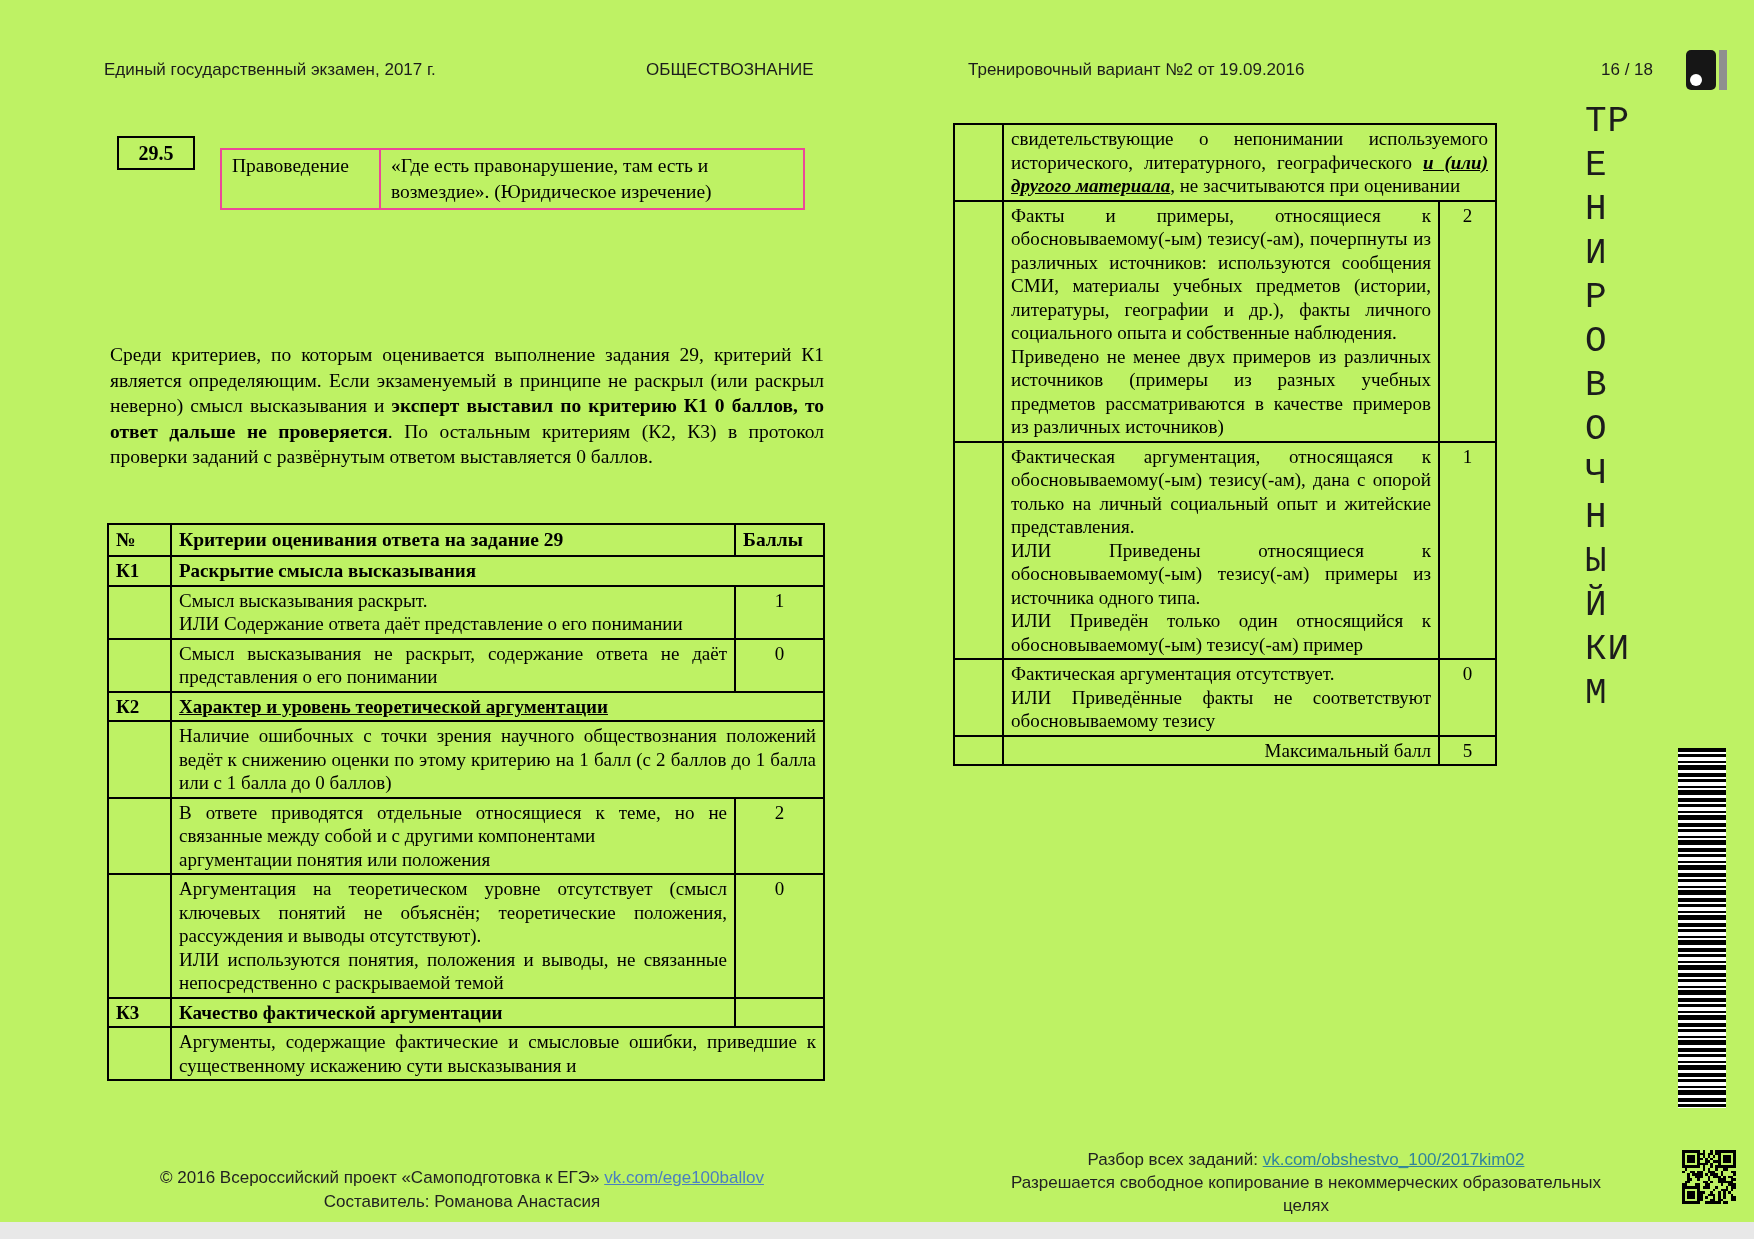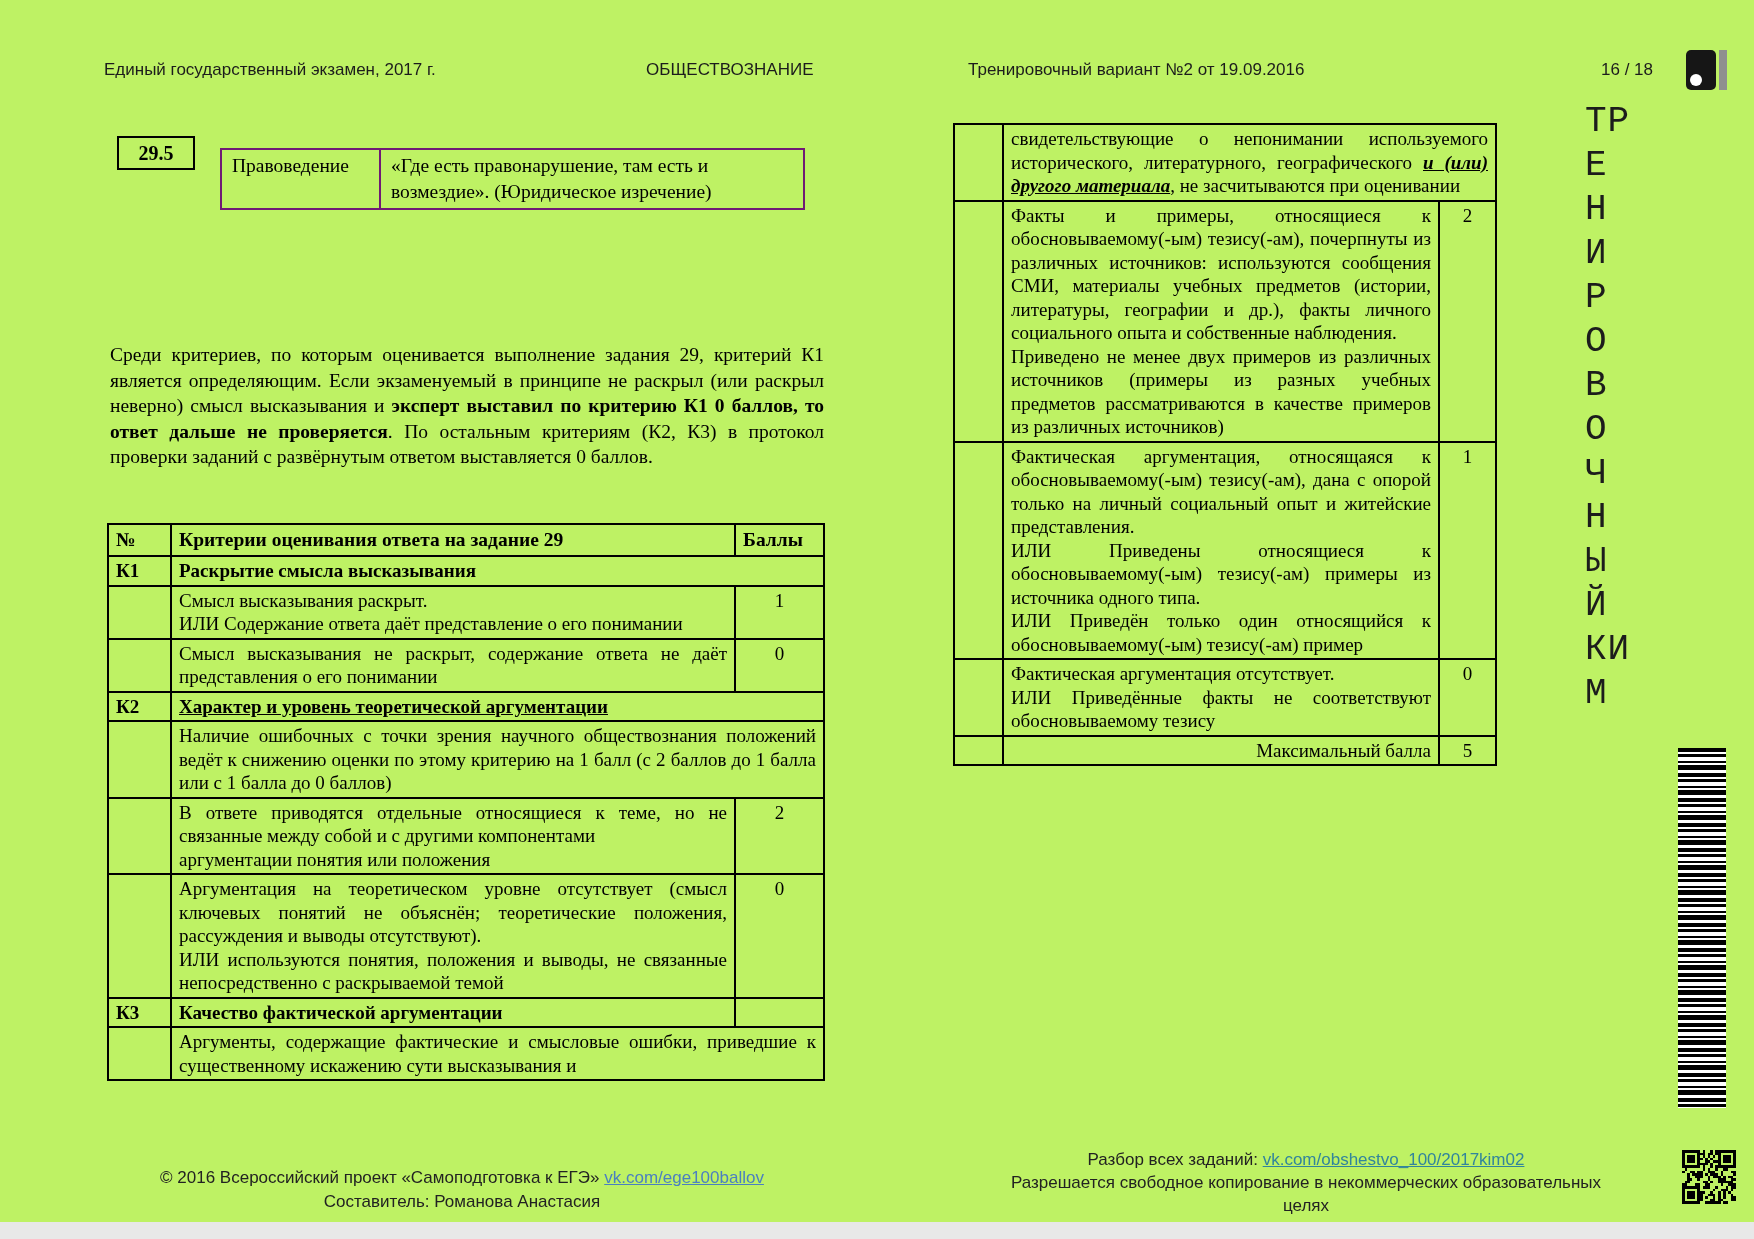--- a/index.html
+++ b/index.html
@@ -14,21 +14,21 @@
   .logo-box{width:30px;height:40px;background:#161616;border-radius:5px;position:relative;}
   .logo-box::after{content:"";position:absolute;left:4px;bottom:4px;width:12px;height:12px;
        background:#fff;border-radius:50%;}
   .logo-bar{width:8px;height:40px;background:#8f8f8f;}
 
   
   .task-box{position:absolute;left:117px;top:136px;width:74px;height:30px;border:2px solid #000;
        font-weight:bold;font-size:20px;text-align:center;line-height:30px;}
   .quote-table{position:absolute;left:220px;top:148px;width:583px;border-collapse:collapse;
        table-layout:fixed;font-size:19.5px;line-height:26px;}
-  .quote-table td{border:2px solid #701a75;padding:3px 10px;vertical-align:top;}
+  .quote-table td{border:2px solid #ec4899;padding:3px 10px;vertical-align:top;}
 
   
   .intro{position:absolute;left:104px;top:336px;width:714px;margin:6px;font-size:19.5px;
        line-height:25.5px;text-align:justify;}
 
   
   .criteria-table{position:absolute;border-collapse:collapse;table-layout:fixed;
        font-size:19px;line-height:23.5px;}
   .criteria-table th,.criteria-table td{border:2px solid #000;vertical-align:top;padding:2px 7px;}
   .criteria-table th{text-align:left;font-size:19.5px;line-height:26px;}
@@ -207,21 +207,21 @@
           <td class="col-num"></td>
           <td class="col-text">
             <div class="para"><span>Фактическая аргументация отсутствует.</span></div>
             <div class="para"><span>ИЛИ Приведённые факты не соответствуют обосновываемому тезису</span></div>
           </td>
           <td class="col-score">0</td>
         </tr>
         <tr>
           <td class="col-num"></td>
           <td class="col-text" style="text-align: right;">
-            <div class="para"><span class="seg-i">Максимальный балла</span></div>
+            <div class="para"><span class="seg-i">Максимальный балл</span></div>
           </td>
           <td class="col-score seg-i">5</td>
         </tr>
       </tbody>
   </table>
 
   <div class="footer-left">
     <div><span>© 2016 Всероссийский проект «Самоподготовка к ЕГЭ» </span><a class="link-blue" href="#">vk.com/ege100ballov</a></div>
     <div>Составитель: Романова Анастасия</div>
   </div>

